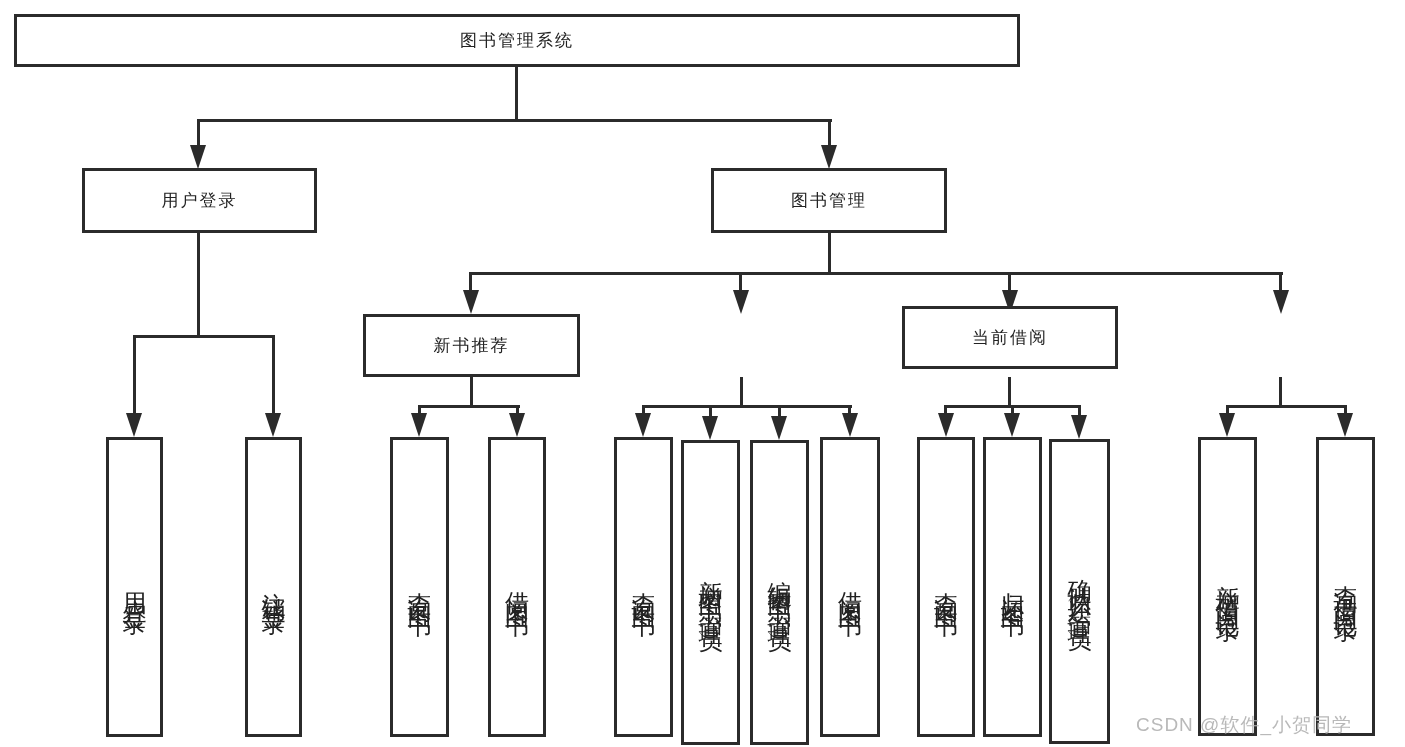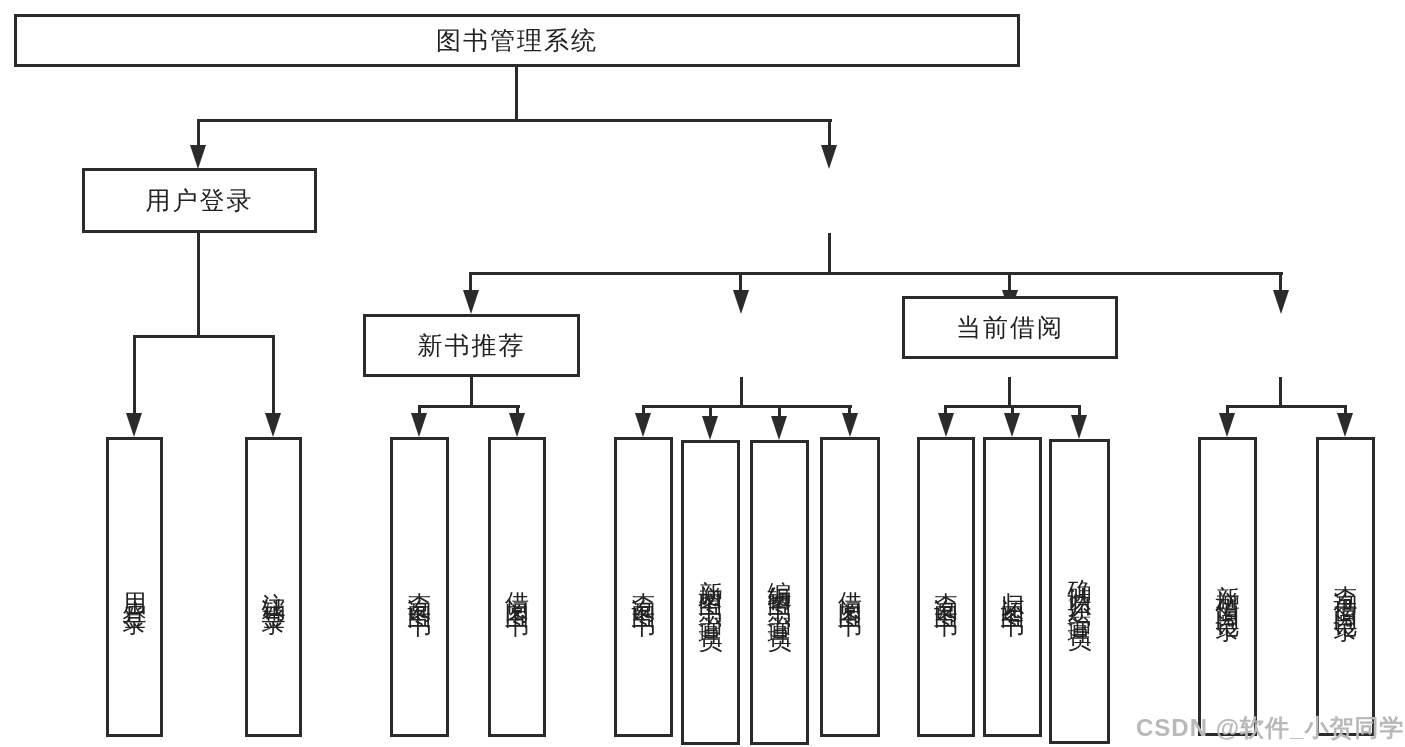--- a/index.html
+++ b/index.html
@@ -9,40 +9,40 @@
     --bg:#ffffff;
   }
   html,body{margin:0;padding:0;background:var(--bg);}
   .stage{
     position:relative;width:1405px;height:747px;background:var(--bg);
     font-family:"Liberation Sans","DejaVu Sans",sans-serif;overflow:hidden;
   }
   .box{
     position:absolute;box-sizing:border-box;border:3px solid var(--line);
     background:var(--bg);display:flex;align-items:center;justify-content:center;
-    font-size:25px;letter-spacing:2px;color:var(--text);z-index:1;
+    font-size:17px;letter-spacing:2px;color:var(--text);z-index:1;
   }
   .vbox{
     position:absolute;box-sizing:border-box;border:3px solid var(--line);
     background:var(--bg);display:flex;align-items:center;justify-content:center;
     color:var(--text);z-index:1;
   }
   .vbox .vtxt{
     writing-mode:vertical-rl;text-orientation:mixed;
     font-size:24px;letter-spacing:7px;line-height:1;
   }
   .ln{position:absolute;background:var(--line);z-index:0;}
   .arr{
     position:absolute;width:0;height:0;z-index:0;
     border-left:8px solid transparent;border-right:8px solid transparent;
     border-top:24px solid var(--line);
   }
   .wm{
     position:absolute;left:1136px;top:712px;color:var(--wm);
-    font-size:24px;letter-spacing:1px;z-index:3;white-space:nowrap;font-weight:bold;
+    font-size:19px;letter-spacing:1px;z-index:3;white-space:nowrap;
   }
 </style>
 </head>
 <body>
 
 <div class="stage">
 
   <div class="ln" style="left:515px;top:67px;width:3px;height:53px;"></div>
   <div class="ln" style="left:197px;top:119px;width:635px;height:3px;"></div>
   <div class="ln" style="left:197px;top:119px;width:3px;height:28px;"></div>
@@ -102,25 +102,28 @@
   <div class="ln" style="left:1344px;top:405px;width:3px;height:12px;"></div>
   <div class="arr" style="left:1337px;top:413px;"></div>
 
   <div class="box" style="left:14px;top:14px;width:1006px;height:53px;">
     <span>图书管理系统</span>
   </div>
 
   <div class="box" style="left:82px;top:168px;width:235px;height:65px;">
     <span>用户登录</span>
   </div>
+  <div class="box" style="left:711px;top:168px;width:236px;height:65px;">
+    <span>图书管理</span>
+  </div>
 
   <div class="box" style="left:363px;top:314px;width:217px;height:63px;">
     <span>新书推荐</span>
   </div>
-  <div class="box" style="left:902px;top:296px;width:216px;height:63px;">
+  <div class="box" style="left:902px;top:306px;width:216px;height:63px;">
     <span>当前借阅</span>
   </div>
 
   <div class="vbox" style="left:106px;top:437px;width:57px;height:300px;">
     <span class="vtxt">用户登录</span>
   </div>
   <div class="vbox" style="left:245px;top:437px;width:57px;height:300px;">
     <span class="vtxt">注销登录</span>
   </div>
 

